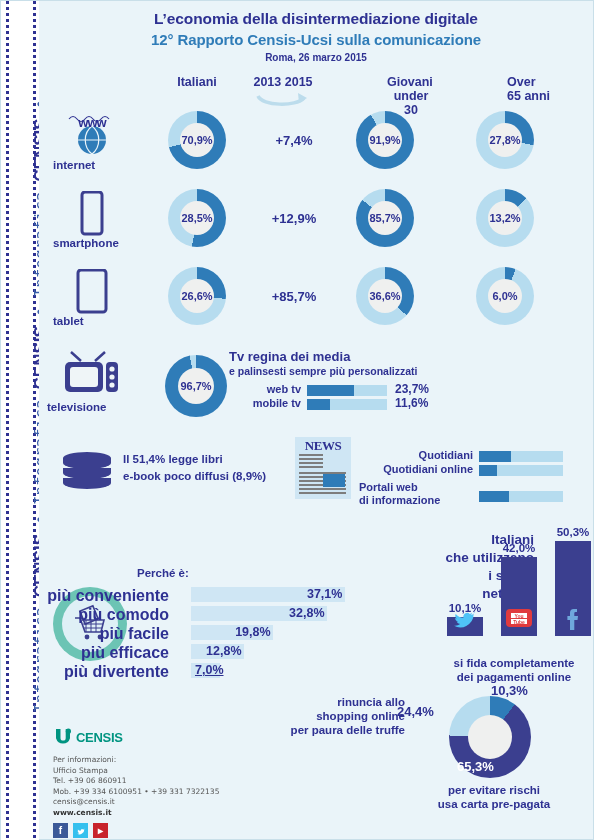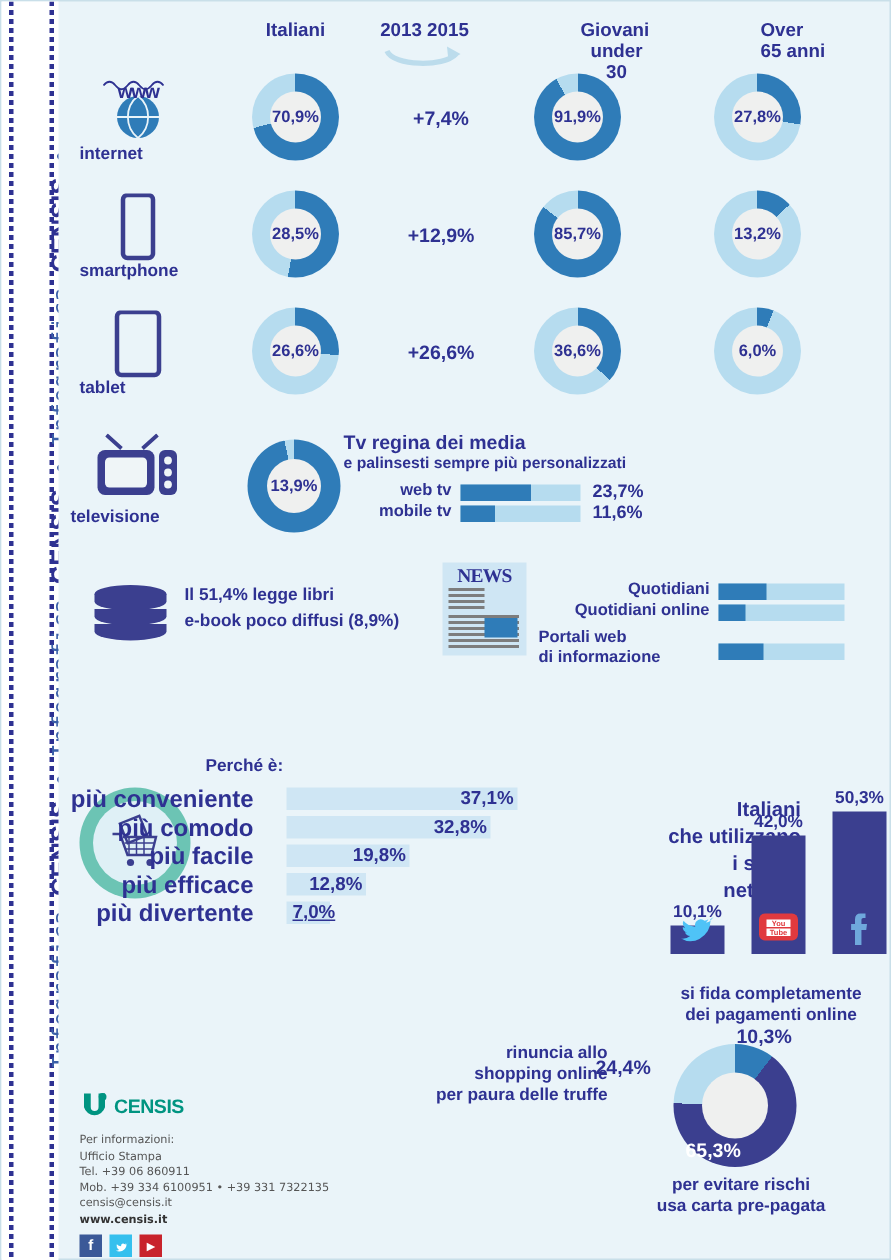--- a/index.html
+++ b/index.html
@@ -175,20 +175,25 @@
   <div class="sidebar">
     <div class="sidebar-rule rule-a"></div>
     <div class="sidebar-rule rule-b"></div>
     <div class="sidebar-text">
       Infografica <b>CENSIS</b> • Infografica <b>CENSIS</b> • Infografica <b>CENSIS</b> •
     </div>
   </div>
 
   <div class="content">
 
+    <div class="hdr">
+      <div class="hdr-t1">L’economia della disintermediazione digitale</div>
+      <div class="hdr-t2">12° Rapporto Censis-Ucsi sulla comunicazione</div>
+      <div class="hdr-t3">Roma, 26 marzo 2015</div>
+    </div>
 
     <div class="colhead">
       <span class="ch-ita">Italiani</span>
       <span class="ch-yrs">2013 2015</span>
       <span class="ch-gio">
         <span>Giovani</span><br>
         <span>under 30</span>
       </span>
       <span class="ch-ov">
         <span>Over</span><br>
@@ -260,21 +265,21 @@
           <rect x="17" y="1" width="28" height="42" rx="3" fill="none" stroke="#3b3f8f" stroke-width="3"></rect>
           <rect x="20" y="5" width="22" height="30" fill="#eaf4f9"></rect>
           <rect x="27" y="38" width="8" height="2" fill="#eaf4f9"></rect>
         </svg>
         <div class="dev-label">tablet</div>
         <div class="donut d-ita" style="background: conic-gradient(rgb(47, 124, 184) 0deg, rgb(47, 124, 184) 95.76deg, rgb(182, 220, 239) 95.76deg, rgb(182, 220, 239) 360deg);">
           <div class="hole">
               <span class="val">26,6%</span>
             </div>
         </div>
-        <div class="delta">+26,6%</div>
+        <div class="delta">+85,7%</div>
         <div class="donut d-gio" style="background: conic-gradient(rgb(47, 124, 184) 0deg, rgb(47, 124, 184) 131.76deg, rgb(182, 220, 239) 131.76deg, rgb(182, 220, 239) 360deg);">
           <div class="hole">
               <span class="val">36,6%</span>
             </div>
         </div>
         <div class="donut d-ov" style="background: conic-gradient(rgb(47, 124, 184) 0deg, rgb(47, 124, 184) 21.6deg, rgb(182, 220, 239) 21.6deg, rgb(182, 220, 239) 360deg);">
           <div class="hole">
               <span class="val">6,0%</span>
             </div>
         </div>
@@ -287,21 +292,21 @@
         <rect x="4" y="11" width="38" height="30" rx="5" fill="#3b3f8f"></rect>
         <rect x="9" y="16" width="28" height="20" rx="3" fill="#eff5f7"></rect>
         <rect x="45" y="11" width="12" height="30" rx="4" fill="#3b3f8f"></rect>
         <circle cx="51" cy="18" r="2.6" fill="#eff5f7"></circle>
         <circle cx="51" cy="26" r="2.6" fill="#eff5f7"></circle>
         <circle cx="51" cy="34" r="2.6" fill="#eff5f7"></circle>
       </svg>
       <div class="tv-label">televisione</div>
       <div class="tv-donut" style="background: conic-gradient(rgb(47, 124, 184) 0deg, rgb(47, 124, 184) 348.12deg, rgb(182, 220, 239) 348.12deg, rgb(182, 220, 239) 360deg);">
         <div class="hole">
-            <span class="val">13,9%</span>
+            <span class="val">96,7%</span>
           </div>
       </div>
       <div class="tv-head">Tv regina dei media</div>
       <div class="tv-sub">e palinsesti sempre più personalizzati</div>
 
       <div class="tvbar tvb1">
         <span class="lbl">web tv</span>
         <span class="track"></span>
         <span class="fill" style="width: 47.4px;"></span>
         <span class="pct">23,7%</span>

